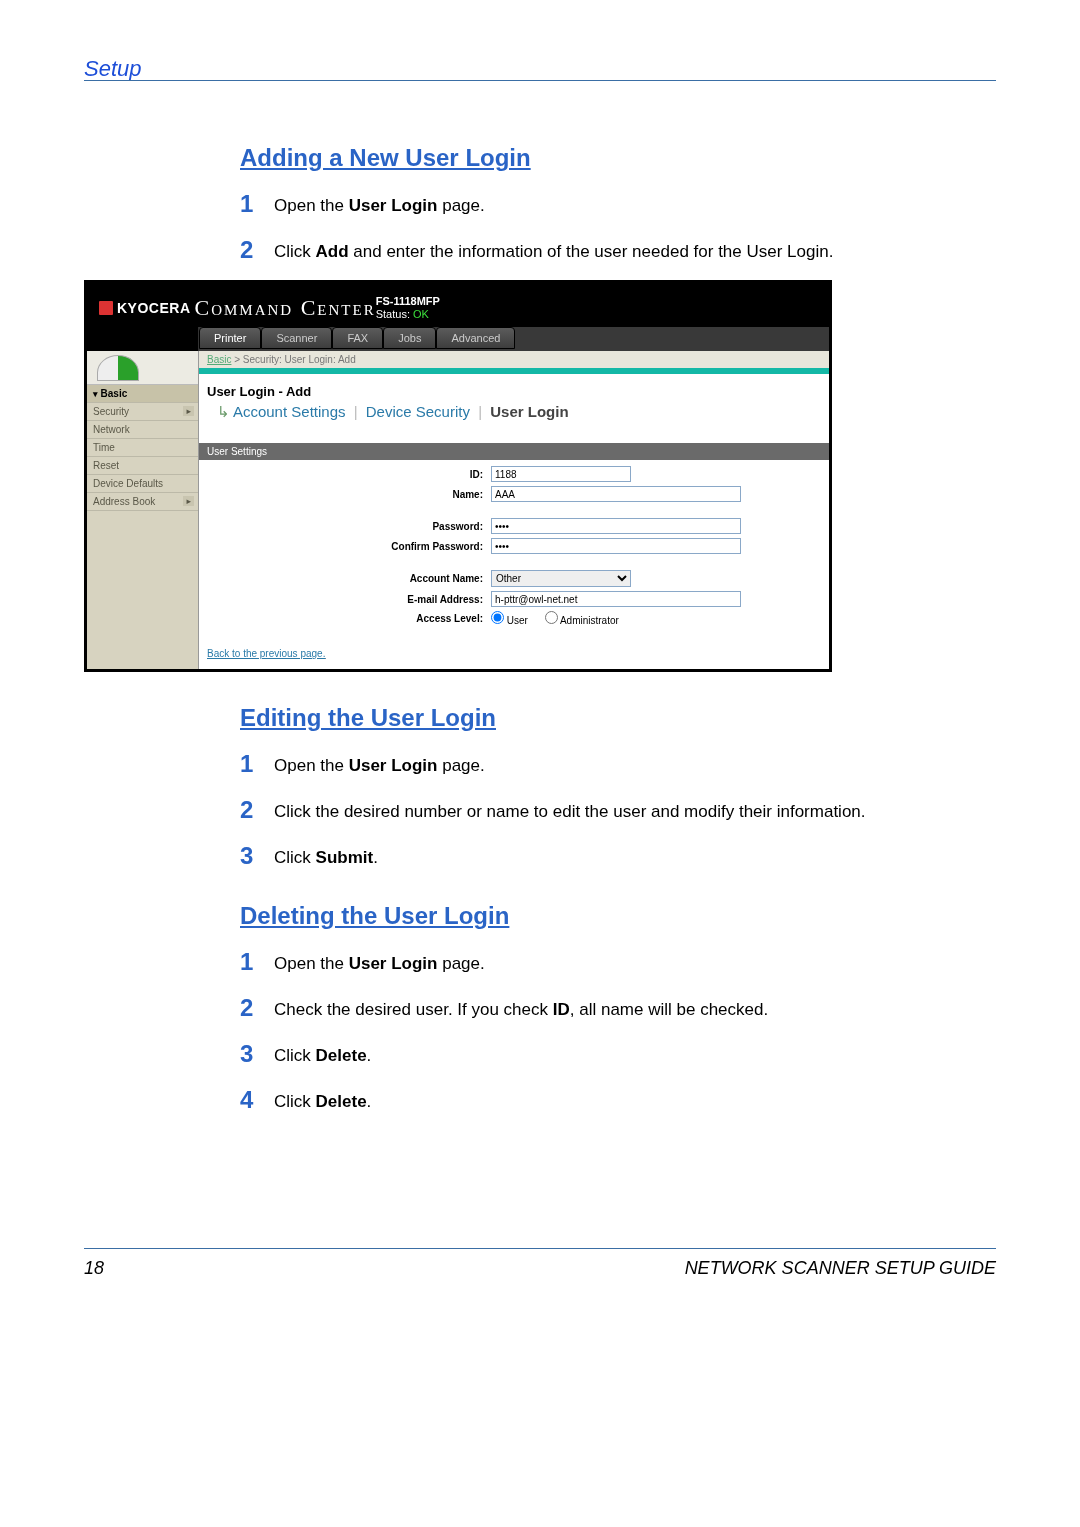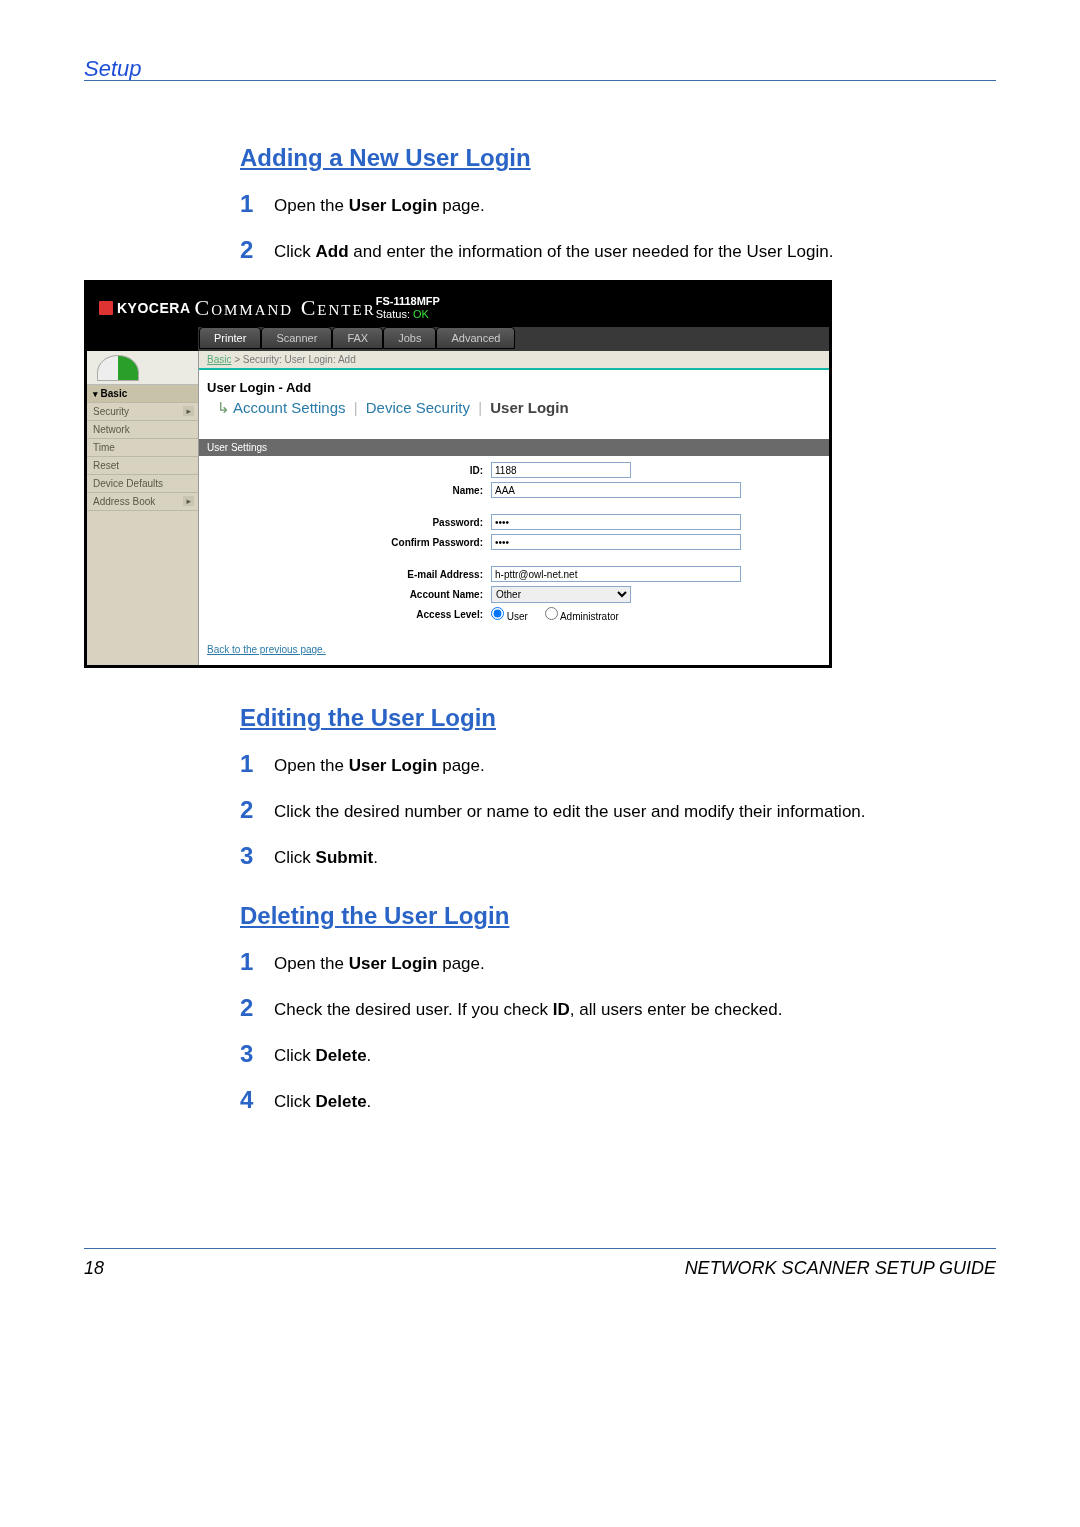--- a/index.html
+++ b/index.html
@@ -178,21 +178,21 @@
     position:absolute; right:4px; top:3px;
     font-size:9px; color:#5a5848;
     background:#c9c5b0; padding:0 3px;
   }
 
   .main-panel { flex:1; font-size: 10px; }
   .crumb {
     background: #e8e6db;
     padding: 3px 8px;
     color: #777;
-    border-bottom:2px solid #14b8a6;
+    border-bottom:6px solid #14b8a6;
   }
   .crumb a { color: #5a7; text-decoration: underline; }
   .panel-title {
     font-weight: bold;
     font-size: 13px;
     padding: 10px 8px 2px 8px;
   }
   .sub-links {
     padding: 2px 8px 22px 18px;
     color: #999;
@@ -383,32 +383,32 @@
         <div class="form-row">
           <div class="lbl">Password:</div>
           <div class="fld"><input type="text" value="••••" style=""></div>
         </div>
         <div class="form-row">
           <div class="lbl">Confirm Password:</div>
           <div class="fld"><input type="text" value="••••" style=""></div>
         </div>
         <div class="form-gap"></div>
         <div class="form-row">
-          <div class="lbl">E-mail Address:</div>
-          <div class="fld"><input type="text" value="h-pttr@owl-net.net" style=""></div>
-        </div>
-        <div class="form-row">
           <div class="lbl">Account Name:</div>
           <div class="fld">
             <select>
               <option>Other</option>
             </select>
           </div>
         </div>
         <div class="form-row">
+          <div class="lbl">E-mail Address:</div>
+          <div class="fld"><input type="text" value="h-pttr@owl-net.net" style=""></div>
+        </div>
+        <div class="form-row">
           <div class="lbl">Access Level:</div>
           <div class="fld">
             <label class="radio-lbl"><input type="radio" name="al" checked="" style=""> <span>User</span></label>
             <label class="radio-lbl"><input type="radio" name="al" style=""> <span>Administrator</span></label>
           </div>
         </div>
       </div>
 
       <div class="backlink">
         <a href="#">Back to the previous page.</a>
@@ -449,21 +449,21 @@
     <tbody>
         <tr>
       <td class="num">1</td>
       <td class="txt">
         <span>Open the </span><span class="bold">User Login</span><span> page.</span>
       </td>
     </tr>
     <tr>
       <td class="num">2</td>
       <td class="txt">
-        <span>Check the desired user. If you check </span><span class="bold">ID</span><span>, all users enter be checked.</span>
+        <span>Check the desired user. If you check </span><span class="bold">ID</span><span>, all name will be checked.</span>
       </td>
     </tr>
     <tr>
       <td class="num">3</td>
       <td class="txt">
         <span>Click </span><span class="bold">Delete</span><span>.</span>
       </td>
     </tr>
     <tr>
       <td class="num">4</td>

